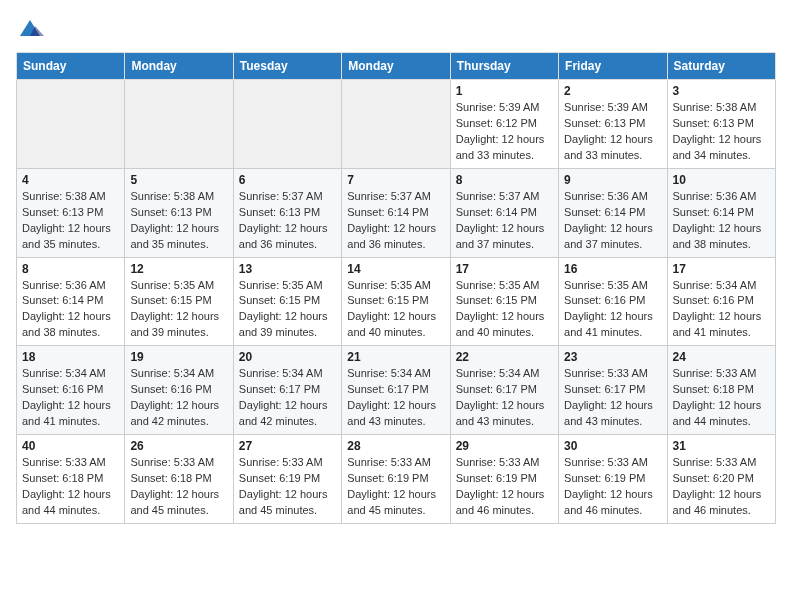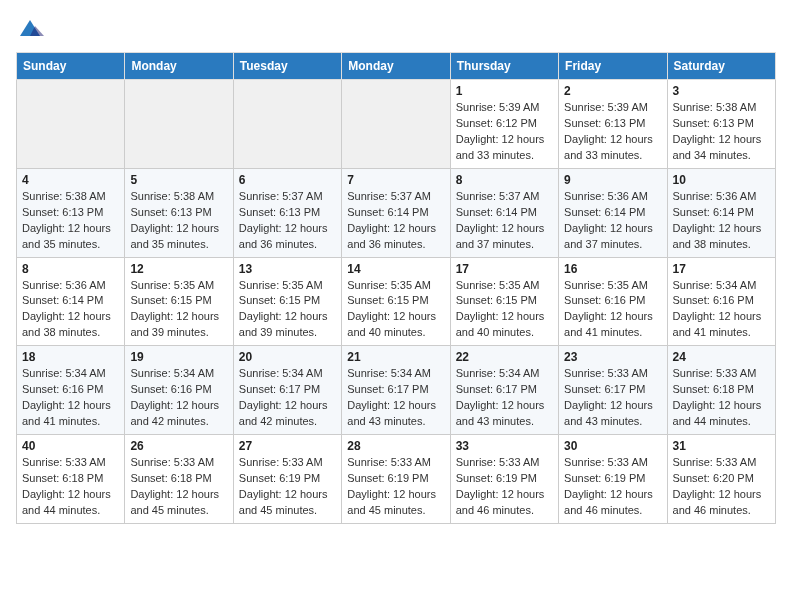--- a/index.html
+++ b/index.html
@@ -235,21 +235,21 @@
         </td>
         <td>
           <div class="day-num">27</div>
           <div class="day-info">Sunrise: 5:33 AM<br>Sunset: 6:19 PM<br>Daylight: 12 hours and 45 minutes.</div>
         </td>
         <td>
           <div class="day-num">28</div>
           <div class="day-info">Sunrise: 5:33 AM<br>Sunset: 6:19 PM<br>Daylight: 12 hours and 45 minutes.</div>
         </td>
         <td>
-          <div class="day-num">33</div>
+          <div class="day-num">29</div>
           <div class="day-info">Sunrise: 5:33 AM<br>Sunset: 6:19 PM<br>Daylight: 12 hours and 46 minutes.</div>
         </td>
         <td>
           <div class="day-num">30</div>
           <div class="day-info">Sunrise: 5:33 AM<br>Sunset: 6:19 PM<br>Daylight: 12 hours and 46 minutes.</div>
         </td>
         <td>
           <div class="day-num">31</div>
           <div class="day-info">Sunrise: 5:33 AM<br>Sunset: 6:20 PM<br>Daylight: 12 hours and 46 minutes.</div>
         </td>

